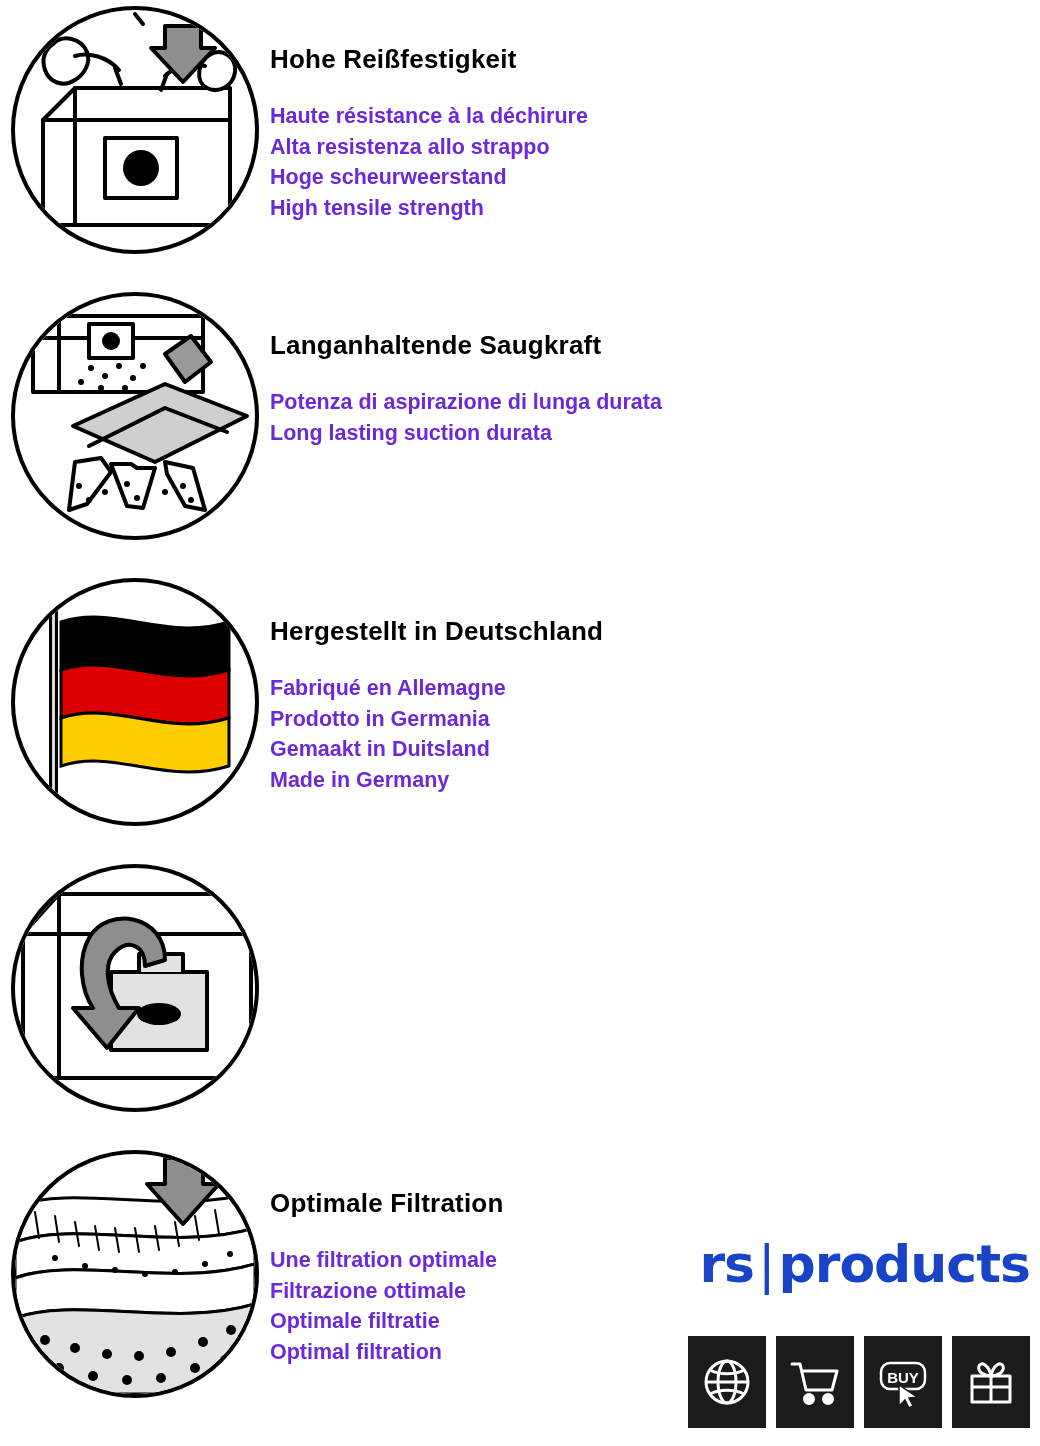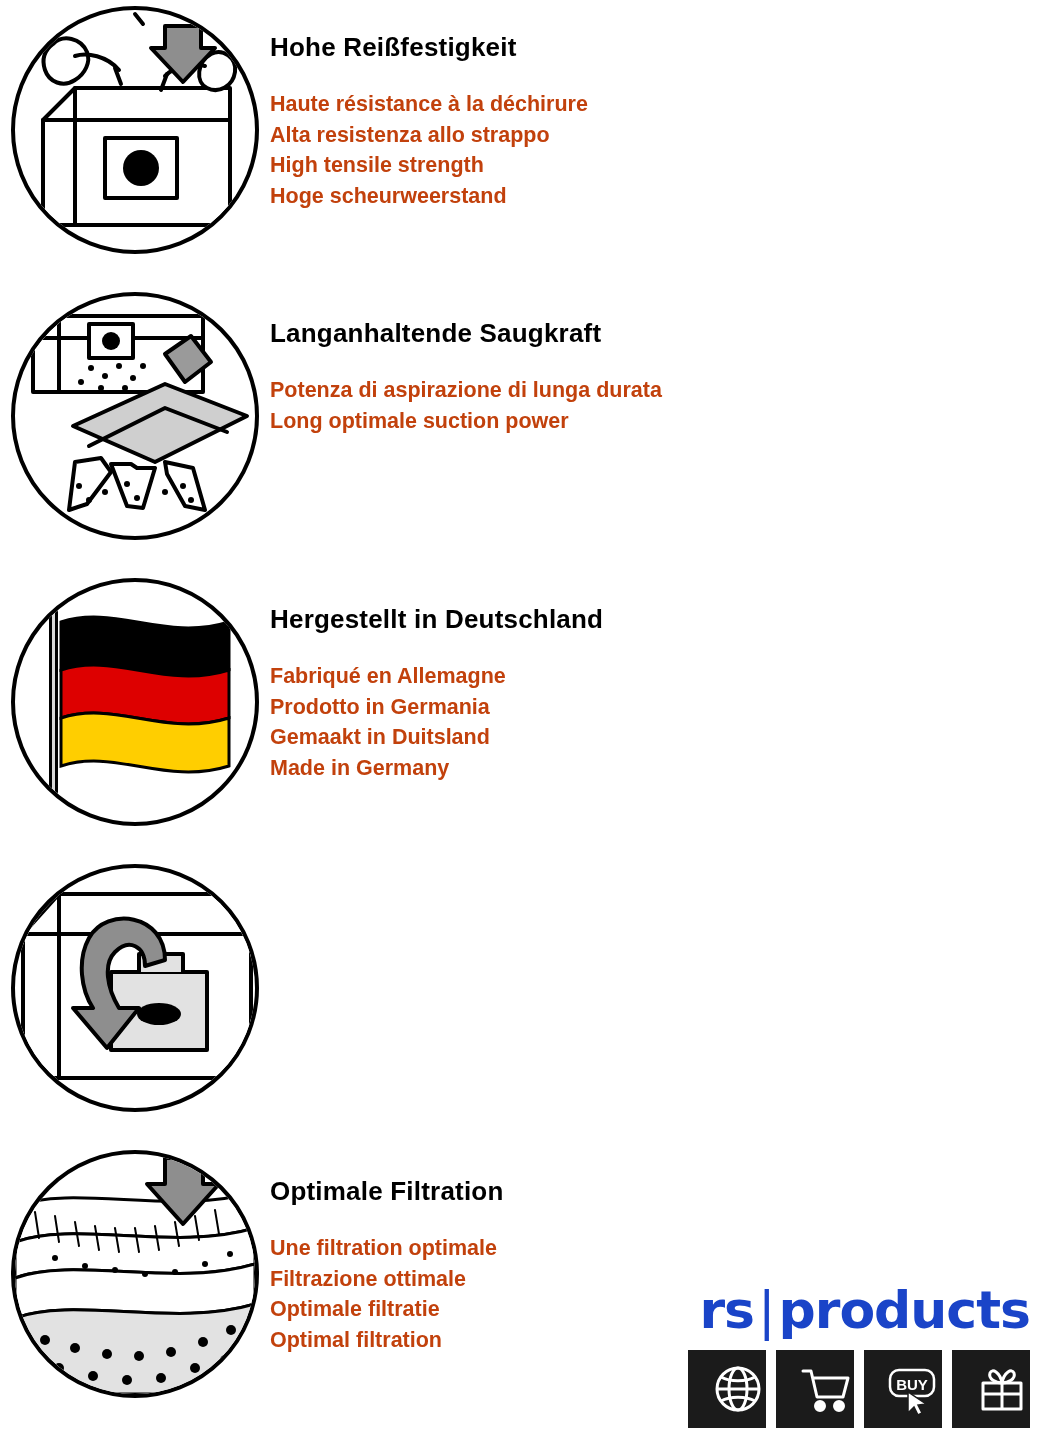--- a/index.html
+++ b/index.html
@@ -37,34 +37,34 @@
   .circle {
     width: 240px;
     height: 240px;
     border-radius: 50%;
     border: 4px solid #000;
     background: #fff;
     position: relative;
     overflow: hidden;
   }
   .texts {
-    padding-top: 32px;
+    padding-top: 44px;
   }
   .headline {
     font-size: 26px;
     font-weight: bold;
     letter-spacing: 0.2px;
     margin-bottom: 26px;
     color: #000;
   }
   .sub {
     font-size: 21.5px;
     font-weight: bold;
     line-height: 1.42;
-    color: #c2410c;
+    color: #6d28d9;
     white-space: nowrap;
   }
   
   .logo-block {
     position: absolute;
     right: 10px;
     bottom: 18px;
     width: 380px;
     text-align: right;
   }
@@ -83,26 +83,27 @@
     padding: 0 4px;
   }
   .badges {
     margin-top: 14px;
     display: flex;
     gap: 10px;
     justify-content: flex-end;
   }
   .badge {
     width: 78px;
-    height: 78px;
+    height: 92px;
     background: #1b1b1b;
     display: flex;
     align-items: center;
-    justify-content: flex-end;
+    justify-content: center;
     color: #fff;
+    margin-top: 32px;
   }
   .badge svg { display: block; }
   
   .flag-pole {
     position: absolute;
     left: 34px;
     top: 28px;
     width: 9px;
     height: 184px;
     background: #d9d9d9;
@@ -141,22 +142,22 @@
             <path d="M214 40 L230 38"></path>
             <path d="M128 14 L120 4"></path>
           </g>
         </svg>
       </div>
     </div>
     <div class="texts">
       <div class="headline">Hohe Reißfestigkeit</div>
       <div class="sub">Haute résistance à la déchirure</div>
       <div class="sub">Alta resistenza allo strappo</div>
+      <div class="sub">Hoge scheurweerstand</div>
       <div class="sub">High tensile strength</div>
-      <div class="sub">Hoge scheurweerstand</div>
     </div>
   </div>
 
   <div class="feature">
     <div class="icon-wrap">
       <div class="circle">
         <svg width="240" height="240" viewBox="0 0 240 240">
           <g fill="none" stroke="#000" stroke-width="4" stroke-linejoin="round" stroke-linecap="round">
 
             <path d="M18 42 L44 20 L188 20 L188 96 L18 96 Z" fill="#fff"></path>
@@ -193,21 +194,21 @@
               <circle cx="90" cy="196" r="3"></circle>
                 <circle cx="150" cy="196" r="3"></circle>
             </g>
           </g>
         </svg>
       </div>
     </div>
     <div class="texts">
       <div class="headline">Langanhaltende Saugkraft</div>
       <div class="sub">Potenza di aspirazione di lunga durata</div>
-      <div class="sub">Long optimale suction power</div>
+      <div class="sub">Long lasting suction durata</div>
     </div>
   </div>
 
   <div class="feature">
     <div class="icon-wrap">
       <div class="circle">
         <div class="flag-pole"></div>
         <svg width="240" height="240" viewBox="0 0 240 240">
           <g>
             <path d="M46 40 C100 22 150 60 214 40 L214 88 C150 108 100 70 46 88 Z" fill="#000000" stroke="#000" stroke-width="3"></path>

